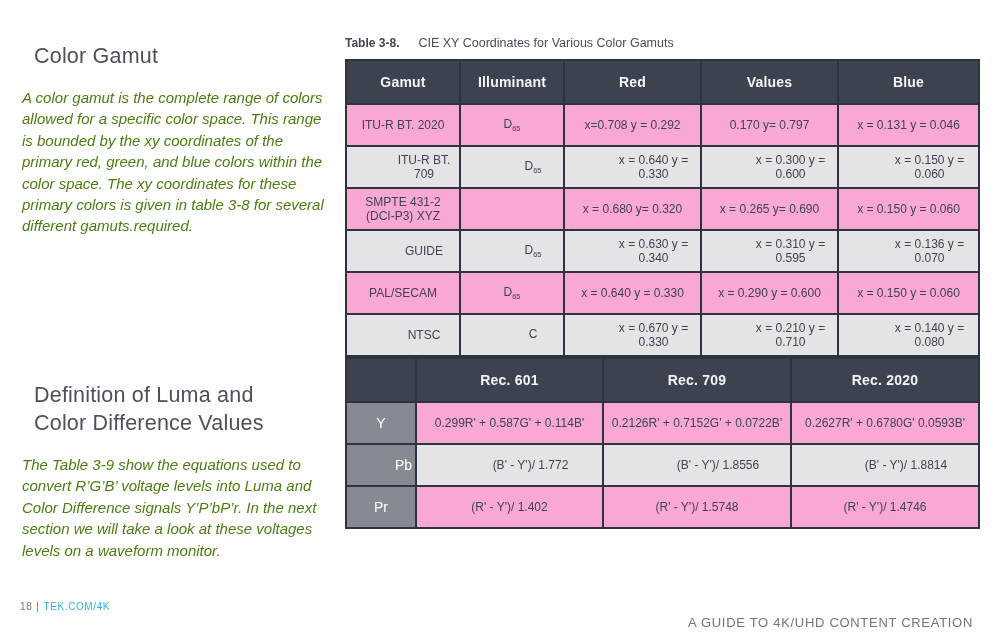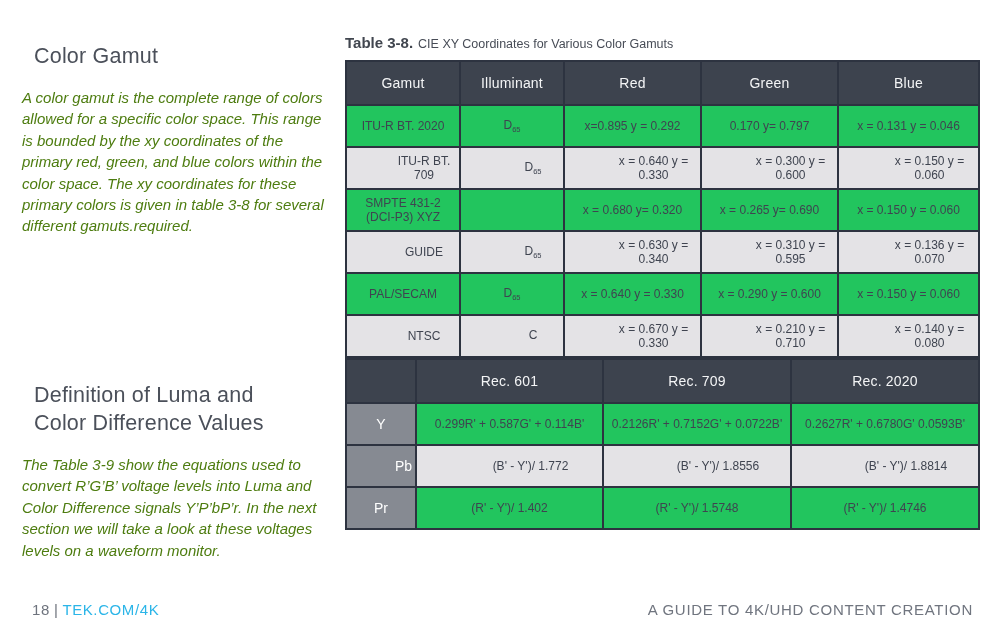--- a/index.html
+++ b/index.html
@@ -18,47 +18,47 @@
     margin:12px;font-size:21.5px;font-weight:400;color:#4b505a;
     letter-spacing:0.2px;line-height:28px;max-width:268px;
   }
   .section p{
     margin:17px 0 0 0;font-size:15px;line-height:21.4px;color:#4d7c0f;font-style:italic;
   }
 
   
   .right-col{position:absolute;left:345px;top:33px;width:633px;}
   .caption{font-size:12.5px;color:#474c56;line-height:20px;margin-bottom:6px;white-space:nowrap;}
-  .caption .cap-bold{font-size:15px;font-weight:700;color:#41464f;margin-right:5px;}
+  .caption .cap-bold{font-size:12px;font-weight:700;color:#41464f;margin-right:19px;}
   .caption2{margin-top:41px;}
 
   table{border-collapse:collapse;width:633px;table-layout:fixed;}
   th,td{
     border:2px solid #2d3340;text-align:center;vertical-align:middle;
-    font-size:12px;color:#3f4450;padding:2px 6px;background:#22c55e;
+    font-size:12px;color:#3f4450;padding:2px 6px;background:#f9a8d4;
   }
   thead th{
-    background:#3d434e;color:#f4f5f6;font-size:14px;font-weight:400;
+    background:#3d434e;color:#f4f5f6;font-size:14px;font-weight:700;
     height:38px;letter-spacing:0.2px;
   }
   .t1 tbody td{height:36px;}
   .t2 tbody td{height:36px;}
   tr.shaded td{background:#e4e3e6;padding-left:48px;}
   td.rowlabel{background:#868a92 !important;color:#ffffff;font-size:14px;}
   sub.illum{font-size:7.5px;vertical-align:-3px;letter-spacing:0;}
 
   
   .footer-left{
-    position:absolute;left:32px;top:601px;font-size:15px;letter-spacing:0.6px;
+    position:absolute;left:20px;top:601px;font-size:10px;letter-spacing:0.6px;
     color:#6e737d;white-space:nowrap;
   }
   .footer-left a{color:#2bb5e8;text-decoration:none;letter-spacing:0.6px;}
   .footer-left .sep{margin:0 4px;}
   .footer-right{
-    position:absolute;right:21px;top:601px;font-size:15px;letter-spacing:0.7px;
+    position:absolute;right:21px;top:615px;font-size:13px;letter-spacing:0.7px;
     color:#70757f;white-space:nowrap;margin-left:20px;
   }
 </style>
 </head>
 <body>
 
 <div class="page">
 
   <div class="section sec1">
     <h1>Color Gamut</h1>
@@ -82,29 +82,29 @@
           <col style="width:104px">
           <col style="width:137px">
           <col style="width:137px">
           <col style="width:141px">
         </colgroup>
       <thead>
         <tr>
           <th>Gamut</th>
           <th>Illuminant</th>
           <th>Red</th>
-          <th>Green</th>
+          <th>Values</th>
           <th>Blue</th>
         </tr>
       </thead>
       <tbody>
         <tr>
           <td>ITU-R BT. 2020</td>
           <td><span>D</span><sub class="illum">65</sub></td>
-          <td>x=0.895 y = 0.292</td>
+          <td>x=0.708 y = 0.292</td>
           <td>0.170 y= 0.797</td>
           <td>x = 0.131 y = 0.046</td>
         </tr>
         <tr class="shaded">
           <td>ITU-R BT. 709</td>
           <td><span>D</span><sub class="illum">65</sub></td>
           <td>x = 0.640 y = 0.330</td>
           <td>x = 0.300 y = 0.600</td>
           <td>x = 0.150 y = 0.060</td>
         </tr>

